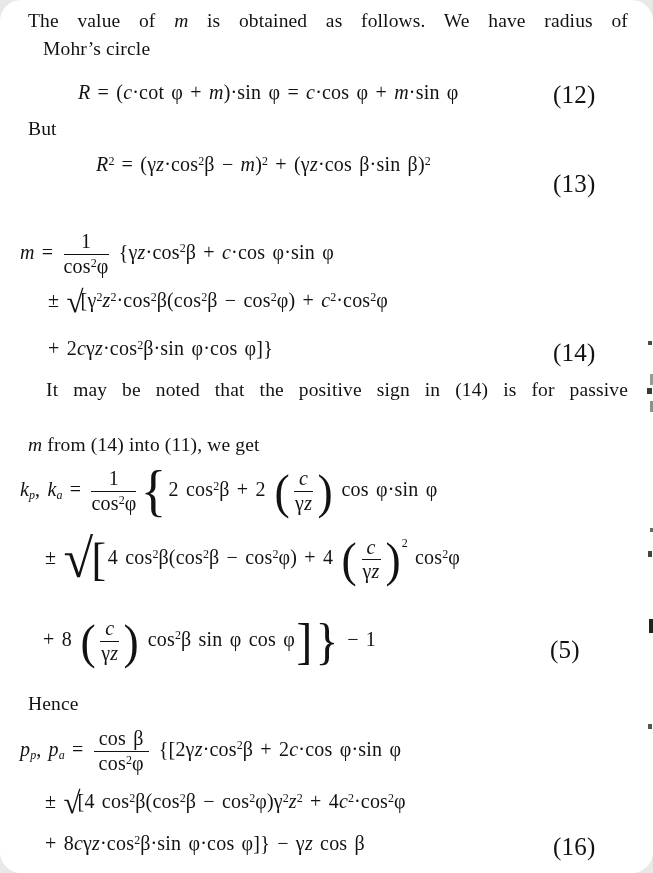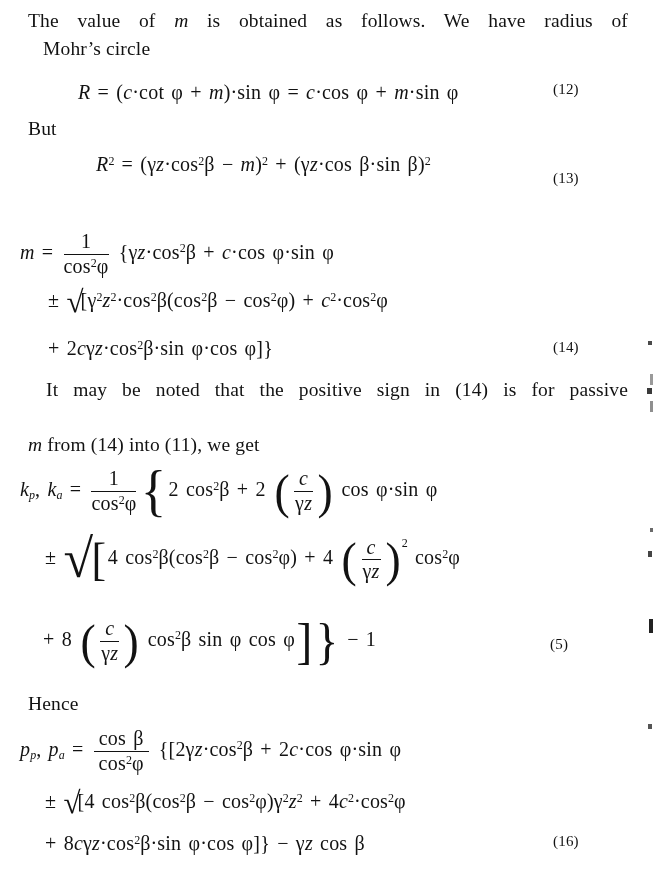--- a/index.html
+++ b/index.html
@@ -3,33 +3,34 @@
 <meta charset="utf-8">
 <style>
   html,body{margin:0;padding:0;background:#e8e8e8;}
   .page{
     position:relative;
     width:653px;height:873px;
     background:#ffffff;
     overflow:hidden;
     font-family:"Liberation Serif","DejaVu Serif",serif;
     color:#121212;
+    border-radius:21px;
   }
   .tline{
     position:absolute;
     font-size:19.5px;line-height:1.32;letter-spacing:.15px;
     white-space:nowrap;
   }
   .just{white-space:normal;text-align:justify;text-align-last:justify;}
   .eqline{
     position:absolute;
     font-size:20px;line-height:1.25;letter-spacing:.2px;word-spacing:2px;
     white-space:nowrap;
   }
-  .eqnum{position:absolute;font-size:15px;letter-spacing:.2px;}
+  .eqnum{position:absolute;font-size:25px;letter-spacing:.2px;}
   .it{font-style:italic;}
   .sup{font-size:.6em;vertical-align:.52em;letter-spacing:0;}
   .hsup{vertical-align:1.45em;}
   .sb{font-size:.6em;font-style:italic;vertical-align:-.25em;letter-spacing:0;}
   .frac{display:inline-block;vertical-align:middle;text-align:center;line-height:1.08;margin:0 3px;}
   .num{display:block;border-bottom:1.6px solid currentColor;padding:0 5px 1px;}
   .den{display:block;padding-top:1px;}
   .big{display:inline-block;vertical-align:middle;line-height:.9;transform:scaleX(.95);margin:0 1px;}
   .sqrt{display:inline-block;vertical-align:middle;line-height:.8;margin-right:-3px;}
   .artifact{position:absolute;}

